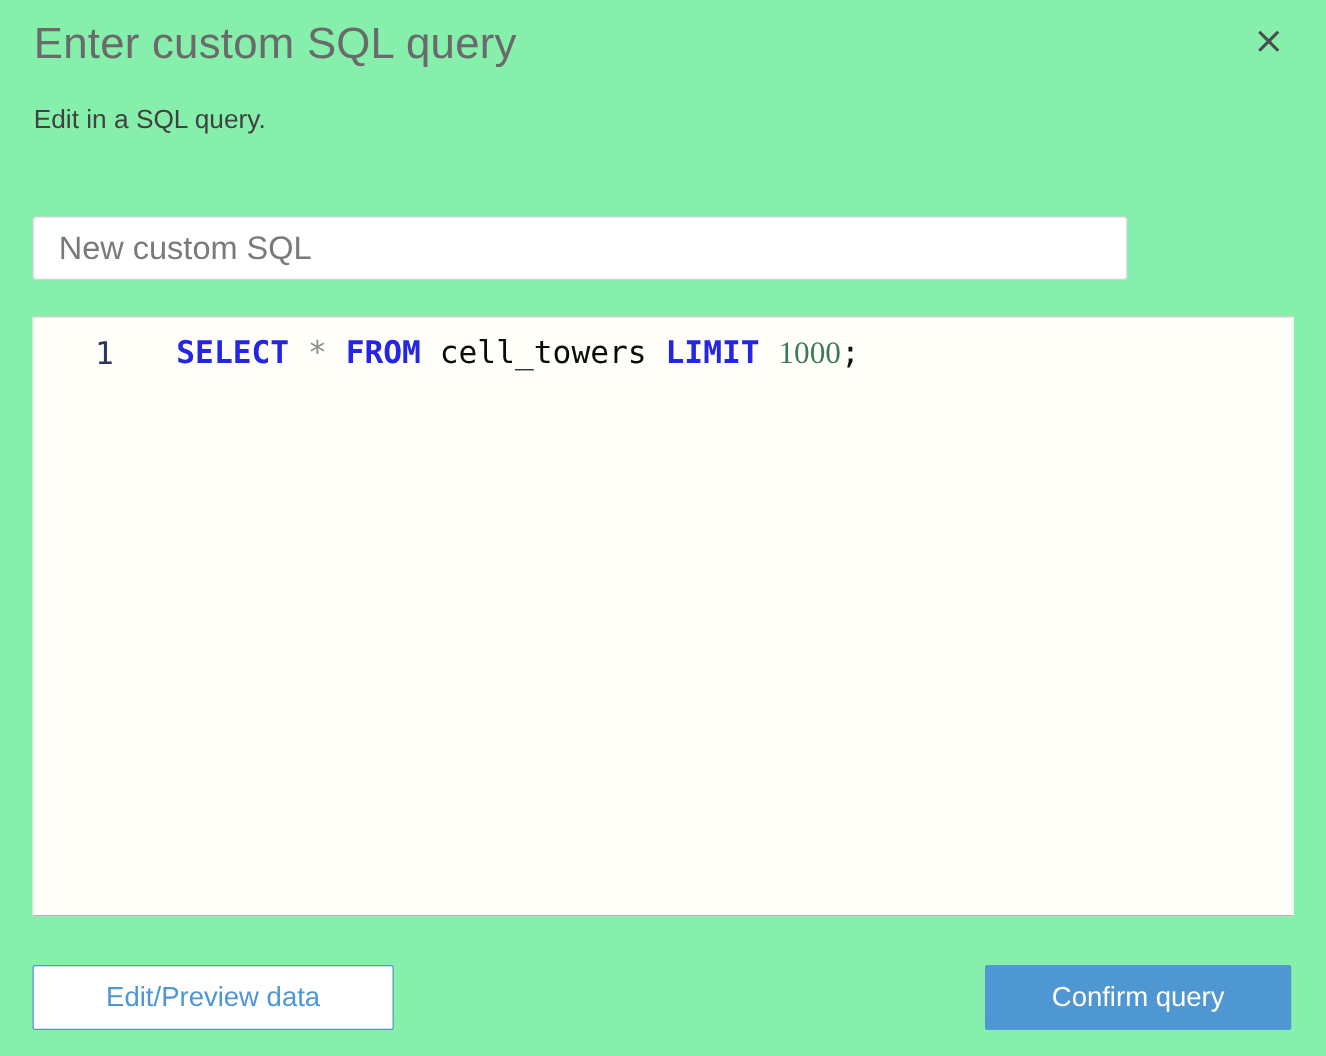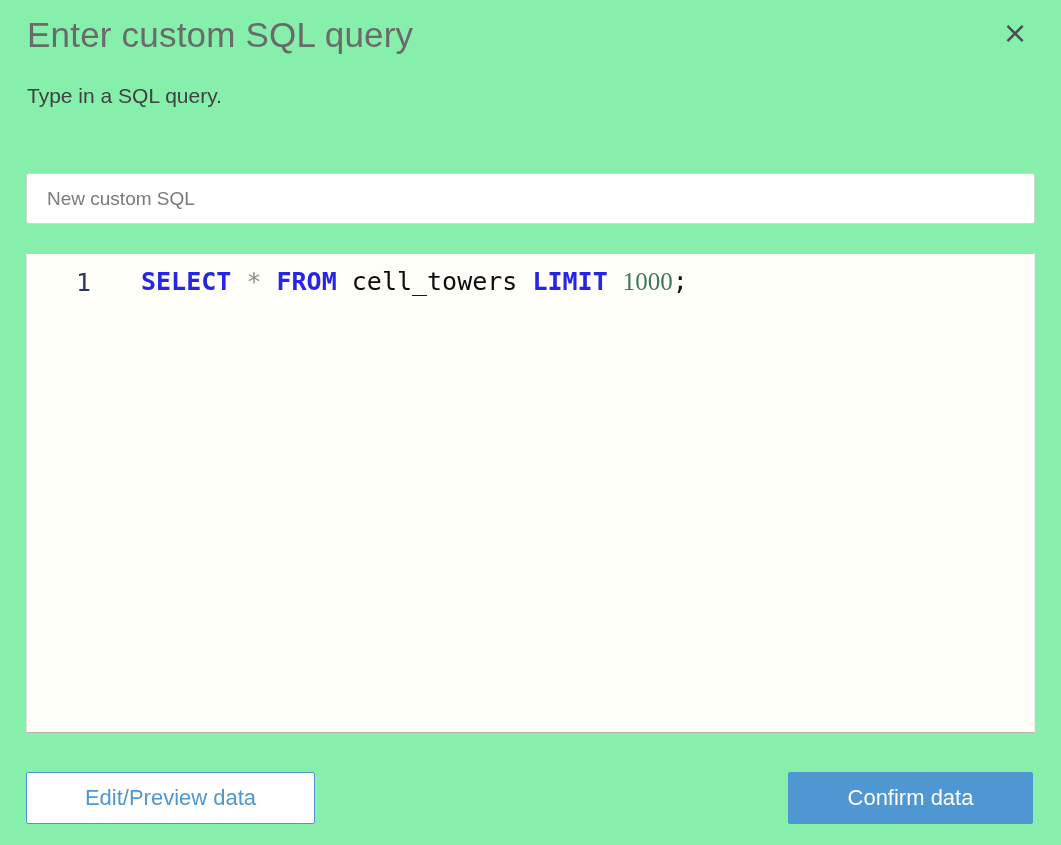--- a/index.html
+++ b/index.html
@@ -52,28 +52,28 @@
     font-size: 21px;
     color: #414141;
     font-weight: 400;
   }
 
   
   .query-name-input {
     position: absolute;
     left: 26px;
     top: 173px;
-    width: 1009px;
+    width: 876px;
     height: 51px;
     box-sizing: border-box;
     border: 1px solid #d4d4d4;
     border-radius: 3px;
     padding: 0 20px;
     font-family: "Liberation Sans", sans-serif;
-    font-size: 19px;
+    font-size: 26px;
     color: #7a7a7a;
     background: #ffffff;
     outline: none;
   }
 
   
   .sql-editor {
     position: absolute;
     left: 26px;
     top: 253px;
@@ -156,30 +156,30 @@
 <body>
 
 <div class="page">
 
   <div class="dialog-title">Enter custom SQL query</div>
 
   <button class="close-button">
     <span class="close-glyph">×</span>
   </button>
 
-  <div class="dialog-subtitle">Type in a SQL query.</div>
+  <div class="dialog-subtitle">Edit in a SQL query.</div>
 
   <input class="query-name-input" type="text" value="New custom SQL" style="">
 
   <div class="sql-editor">
     <div class="gutter-line-number">1</div>
     <div class="code-line"><span class="tok-keyword">SELECT</span><span class="tok-plain"> </span><span class="tok-operator">*</span><span class="tok-plain"> </span><span class="tok-keyword">FROM</span><span class="tok-plain"> </span><span class="tok-identifier">cell_towers</span><span class="tok-plain"> </span><span class="tok-keyword">LIMIT</span><span class="tok-plain"> </span><span class="tok-number">1000</span><span class="tok-punctuation">;</span></div>
   </div>
 
   <button class="edit-preview-button">
     <span>Edit/Preview data</span>
   </button>
 
   <button class="confirm-button">
-    <span>Confirm data</span>
+    <span>Confirm query</span>
   </button>
 
 </div>
 
 </body></html>

